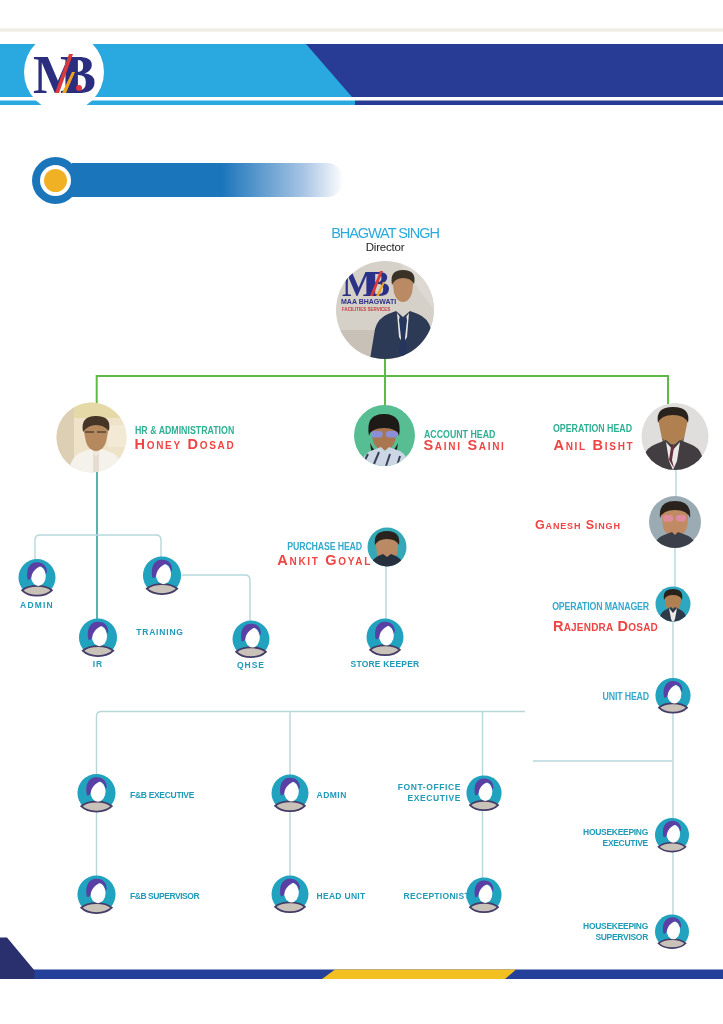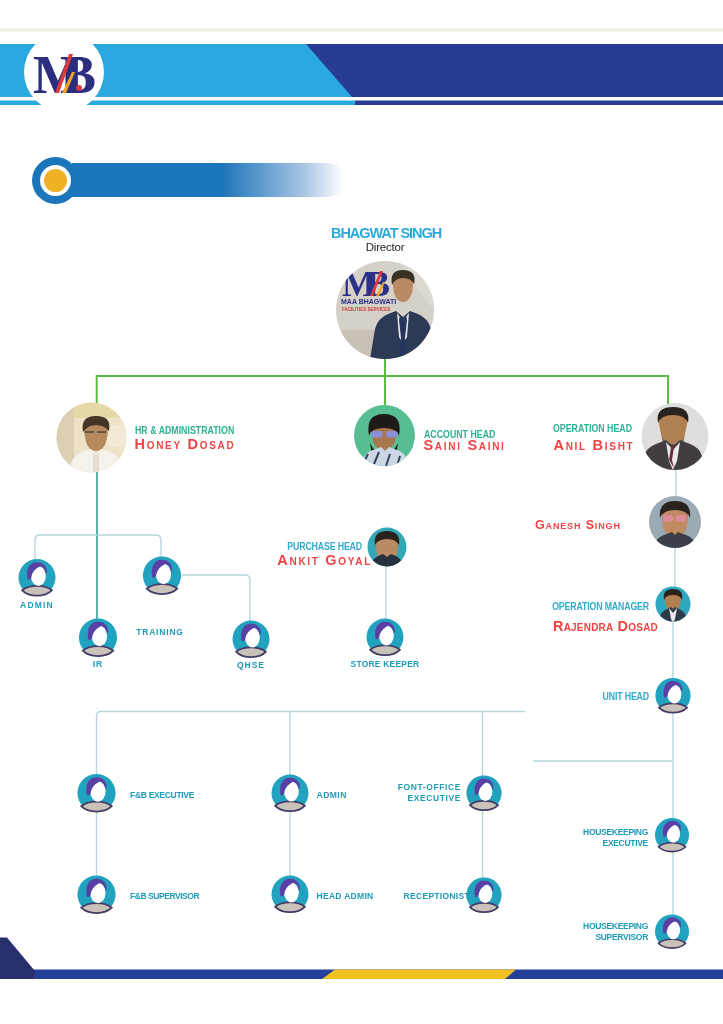--- a/index.html
+++ b/index.html
@@ -198,21 +198,21 @@
   <rect x="22" y="969.5" width="701" height="9.5" fill="#24409a"></rect>
   <polygon points="335,969.5 516,969.5 505,979 322,979" fill="#f2c021"></polygon>
   <polygon points="0,937.5 7,937.5 34.5,970.5 34.5,979 0,979" fill="#2a2f6e"></polygon>
 </svg>
 
 <div style="position:absolute;left:72px;top:162.5px;width:272px;height:34px;border-radius:0 17px 17px 0;background:linear-gradient(to right,#1b75bb 0%,#1b75bb 55%,#a7c4e4 85%,#ffffff 100%);"></div>
 <div style="position:absolute;left:31.5px;top:156.5px;width:47px;height:47px;border-radius:50%;background:#1b75bb;"></div>
 <div style="position:absolute;left:39.5px;top:164.5px;width:31px;height:31px;border-radius:50%;background:#ffffff;"></div>
 <div style="position:absolute;left:43.5px;top:168.5px;width:23px;height:23px;border-radius:50%;background:#f0b125;"></div>
 
-<div class="t" style="left:331px;top:225px;width:108px;text-align:center;font-size:14.5px;font-weight:bold;color:#29a9dc;letter-spacing:-1.05px;">BHAGWAT SINGH</div>
+<div class="t" style="left:331px;top:225px;width:108px;text-align:center;font-size:14.5px;font-weight:normal;color:#29a9dc;letter-spacing:-1.05px;">BHAGWAT SINGH</div>
 <div class="t" style="left:335px;top:240.6px;width:100px;text-align:center;font-size:11.5px;font-weight:normal;color:#262223;letter-spacing:-0.2px;">Director</div>
 
 <div class="t role" style="left:134.5px;top:424.2px;">HR &amp; ADMINISTRATION</div>
 <div class="t name" style="left:134.5px;top:436px;">Honey Dosad</div>
 
 <div class="t role" style="left:423.5px;top:428.2px;">ACCOUNT HEAD</div>
 <div class="t name" style="left:423.5px;top:437px;">Saini Saini</div>
 
 <div class="t role" style="left:552.5px;top:421.7px;">OPERATION HEAD</div>
 <div class="t name" style="left:553.5px;top:436.5px;">Anil Bisht</div>
@@ -230,18 +230,18 @@
 <div class="t lbl" style="left:6px;top:599.5px;width:62px;text-align:center;letter-spacing:1.2px;">ADMIN</div>
 <div class="t lbl" style="left:129px;top:599.5px;width:62px;text-align:center;letter-spacing:0.8px;margin-top:27px;">TRAINING</div>
 <div class="t lbl" style="left:67px;top:658.5px;width:62px;text-align:center;letter-spacing:1px;">IR</div>
 <div class="t lbl" style="left:220px;top:659.5px;width:62px;text-align:center;letter-spacing:1px;">QHSE</div>
 <div class="t lbl" style="left:335px;top:659px;width:100px;text-align:center;">STORE KEEPER</div>
 
 <div class="t lbl" style="left:130px;top:789.5px;letter-spacing:-0.3px;">F&amp;B EXECUTIVE</div>
 <div class="t lbl" style="left:316.5px;top:789.5px;letter-spacing:0.5px;">ADMIN</div>
 <div class="t lbl rt" style="left:361px;top:782px;width:100px;letter-spacing:0.6px;">FONT-OFFICE<br>EXECUTIVE</div>
 <div class="t lbl" style="left:130px;top:891px;letter-spacing:-0.45px;">F&amp;B SUPERVISOR</div>
-<div class="t lbl" style="left:316.5px;top:891px;letter-spacing:0.3px;">HEAD ADMIN</div>
+<div class="t lbl" style="left:316.5px;top:891px;letter-spacing:0.3px;">HEAD UNIT</div>
 <div class="t lbl rt" style="left:358px;top:891px;width:100px;letter-spacing:0.3px;padding-left:12px;">RECEPTIONIST</div>
 <div class="t lbl rt" style="left:548px;top:826.5px;width:100px;line-height:11px;letter-spacing:-0.3px;">HOUSEKEEPING<br>EXECUTIVE</div>
 <div class="t lbl rt" style="left:548px;top:920.5px;width:100px;line-height:11px;letter-spacing:-0.3px;">HOUSEKEEPING<br>SUPERVISOR</div>
 
 </div>
 
 </body></html>

